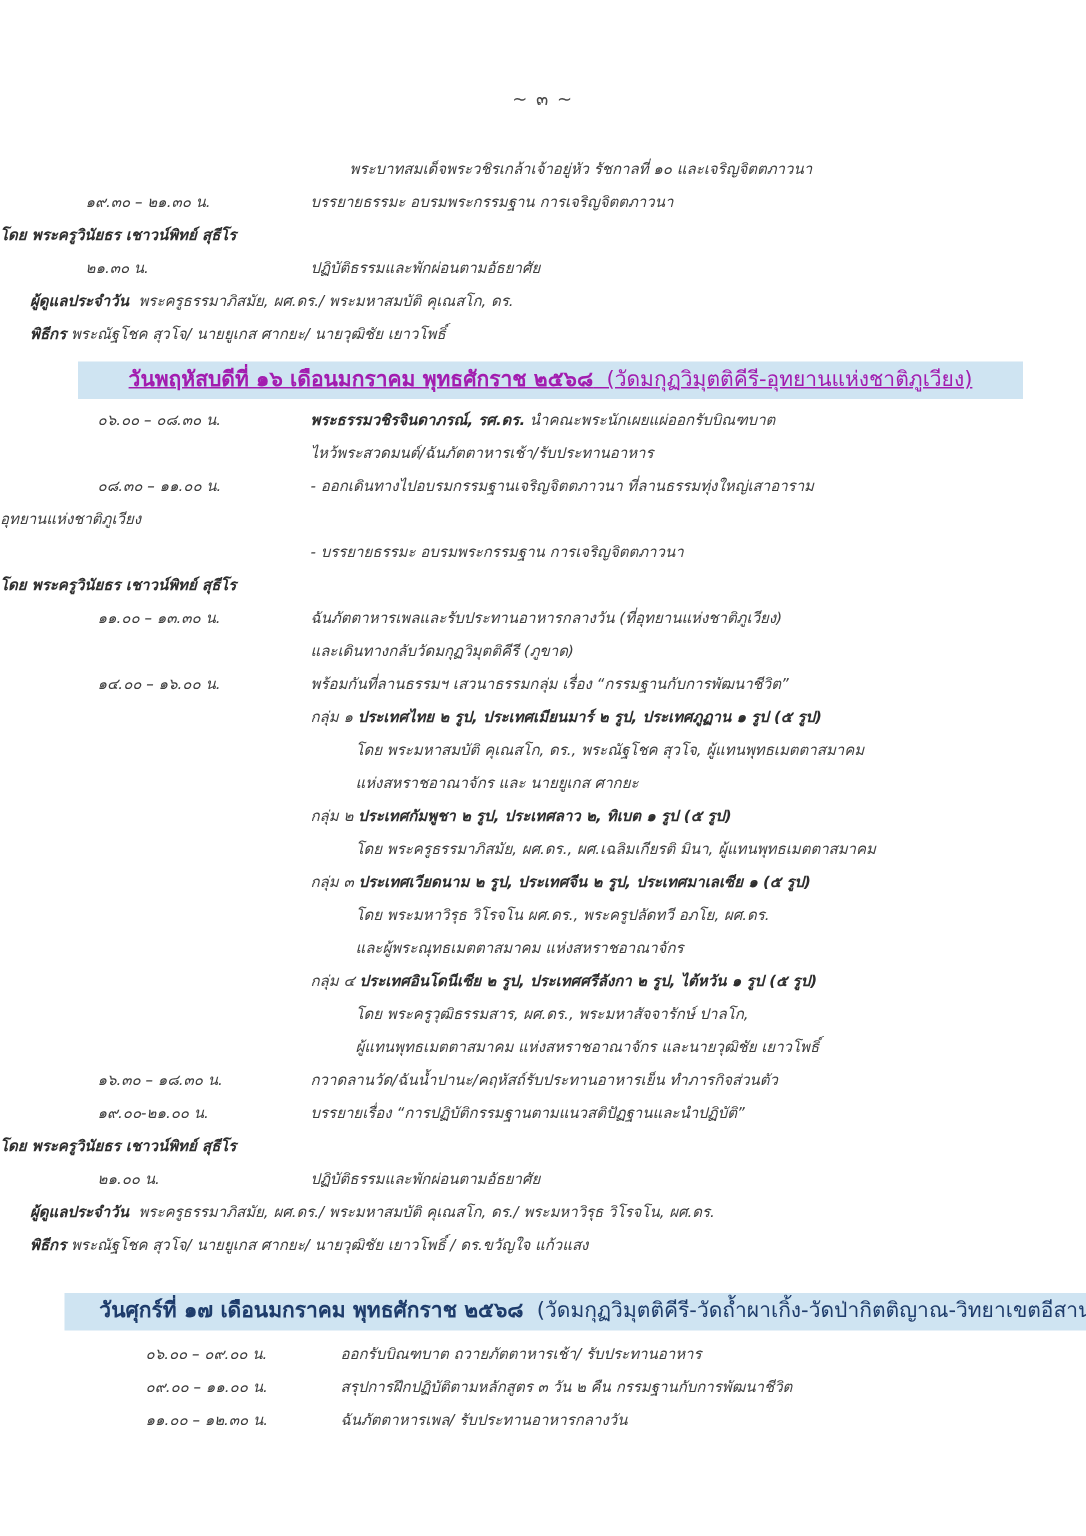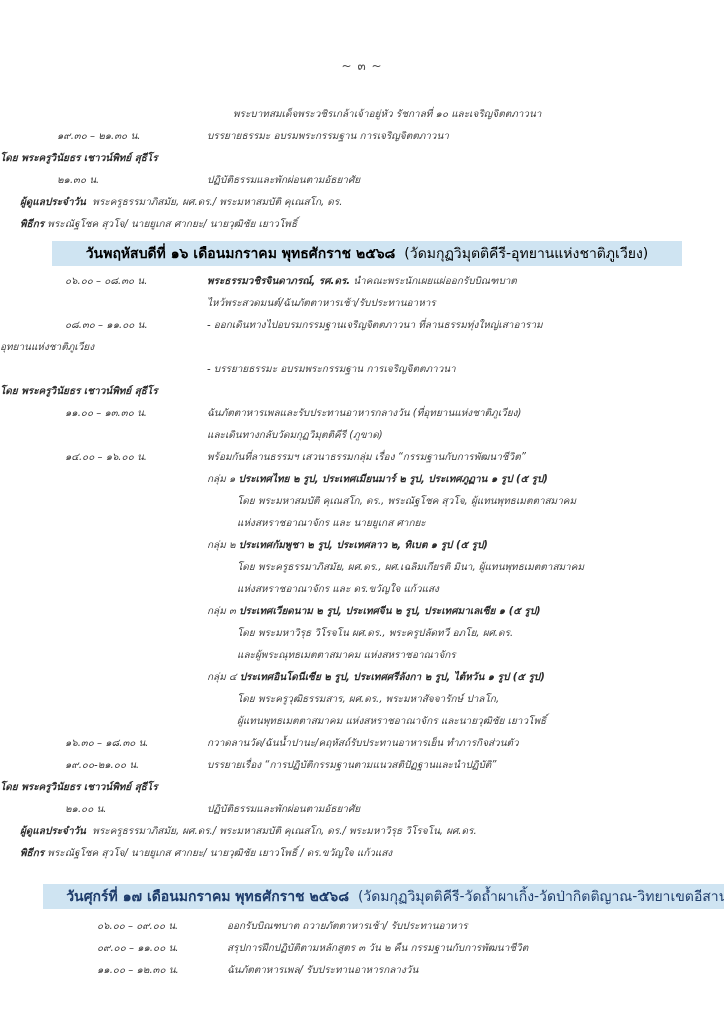--- a/index.html
+++ b/index.html
@@ -49,36 +49,35 @@
   <div id="doc">
       <section class="s-a">
         <div class="row ind-cont"><span>พระบาทสมเด็จพระวชิรเกล้าเจ้าอยู่หัว รัชกาลที่ ๑๐ และเจริญจิตตภาวนา</span></div>
         <div class="row ind-desc"><span class="time">๑๙.๓๐ – ๒๑.๓๐ น.</span><span>บรรยายธรรมะ อบรมพระกรรมฐาน การเจริญจิตตภาวนา</span></div>
         <div class="row ind-desc2"><span class="b">โดย พระครูวินัยธร เชาวน์พิทย์ สุธีโร</span></div>
         <div class="row ind-desc"><span class="time">๒๑.๓๐ น.</span><span>ปฏิบัติธรรมและพักผ่อนตามอัธยาศัย</span></div>
         <div class="row ind-label"><span class="b">ผู้ดูแลประจำวัน</span><span>  พระครูธรรมาภิสมัย, ผศ.ดร./ พระมหาสมบัติ คุเณสโก, ดร.</span></div>
         <div class="row ind-label"><span class="b">พิธีกร</span><span> พระณัฐโชค สุวโจ/ นายยูเกส ศากยะ/ นายวุฒิชัย เยาวโพธิ์</span></div>
       </section>
       <section class="s-b">
-        <div class="band" style="background: rgb(207, 228, 242); color: #000000;"><span class="b">วันพฤหัสบดีที่ ๑๖ เดือนมกราคม พุทธศักราช ๒๕๖๘</span><span>  (วัดมกุฏวิมุตติคีรี-อุทยานแห่งชาติภูเวียง)</span></div>
+        <div class="band" style="background: rgb(207, 228, 242); color: #a21caf; text-decoration: underline;"><span class="b">วันพฤหัสบดีที่ ๑๖ เดือนมกราคม พุทธศักราช ๒๕๖๘</span><span>  (วัดมกุฏวิมุตติคีรี-อุทยานแห่งชาติภูเวียง)</span></div>
         <div class="row ind-desc"><span class="time">๐๖.๐๐ – ๐๘.๓๐ น.</span><span class="b">พระธรรมวชิรจินดาภรณ์, รศ.ดร.</span><span> นำคณะพระนักเผยแผ่ออกรับบิณฑบาต</span></div>
         <div class="row ind-desc"><span>ไหว้พระสวดมนต์/ฉันภัตตาหารเช้า/รับประทานอาหาร</span></div>
         <div class="row ind-desc"><span class="time">๐๘.๓๐ – ๑๑.๐๐ น.</span><span>- ออกเดินทางไปอบรมกรรมฐานเจริญจิตตภาวนา ที่ลานธรรมทุ่งใหญ่เสาอาราม</span></div>
         <div class="row ind-desc2"><span>อุทยานแห่งชาติภูเวียง</span></div>
         <div class="row ind-desc"><span>- บรรยายธรรมะ อบรมพระกรรมฐาน การเจริญจิตตภาวนา</span></div>
         <div class="row ind-desc2"><span class="b">โดย พระครูวินัยธร เชาวน์พิทย์ สุธีโร</span></div>
         <div class="row ind-desc"><span class="time">๑๑.๐๐ – ๑๓.๓๐ น.</span><span>ฉันภัตตาหารเพลและรับประทานอาหารกลางวัน (ที่อุทยานแห่งชาติภูเวียง)</span></div>
         <div class="row ind-desc"><span>และเดินทางกลับวัดมกุฏวิมุตติคีรี (ภูขาด)</span></div>
         <div class="row ind-desc"><span class="time">๑๔.๐๐ – ๑๖.๐๐ น.</span><span>พร้อมกันที่ลานธรรมฯ เสวนาธรรมกลุ่ม เรื่อง “กรรมฐานกับการพัฒนาชีวิต”</span></div>
         <div class="row ind-desc"><span>กลุ่ม ๑ </span><span class="b">ประเทศไทย ๒ รูป, ประเทศเมียนมาร์ ๒ รูป, ประเทศภูฏาน ๑ รูป (๕ รูป)</span></div>
         <div class="row ind-sub"><span>โดย พระมหาสมบัติ คุเณสโก, ดร., พระณัฐโชค สุวโจ, ผู้แทนพุทธเมตตาสมาคม</span></div>
         <div class="row ind-sub"><span>แห่งสหราชอาณาจักร และ นายยูเกส ศากยะ</span></div>
         <div class="row ind-desc"><span>กลุ่ม ๒ </span><span class="b">ประเทศกัมพูชา ๒ รูป, ประเทศลาว ๒, ทิเบต ๑ รูป (๕ รูป)</span></div>
         <div class="row ind-sub"><span>โดย พระครูธรรมาภิสมัย, ผศ.ดร., ผศ.เฉลิมเกียรติ มินา, ผู้แทนพุทธเมตตาสมาคม</span></div>
-        <div class="row ind-sub"><span>แห่งสหราชอาณาจักร และ ดร.ขวัญใจ แก้วแสง</span></div>
         <div class="row ind-desc"><span>กลุ่ม ๓ </span><span class="b">ประเทศเวียดนาม ๒ รูป, ประเทศจีน ๒ รูป, ประเทศมาเลเซีย ๑ (๕ รูป)</span></div>
         <div class="row ind-sub"><span>โดย พระมหาวิรุธ วิโรจโน ผศ.ดร., พระครูปลัดทวี อภโย, ผศ.ดร.</span></div>
         <div class="row ind-sub"><span>และผู้พระณุทธเมตตาสมาคม แห่งสหราชอาณาจักร</span></div>
         <div class="row ind-desc"><span>กลุ่ม ๔ </span><span class="b">ประเทศอินโดนีเซีย ๒ รูป, ประเทศศรีลังกา ๒ รูป, ไต้หวัน ๑ รูป (๕ รูป)</span></div>
         <div class="row ind-sub"><span>โดย พระครูวุฒิธรรมสาร, ผศ.ดร., พระมหาสัจจารักษ์ ปาลโก,</span></div>
         <div class="row ind-sub"><span>ผู้แทนพุทธเมตตาสมาคม แห่งสหราชอาณาจักร และนายวุฒิชัย เยาวโพธิ์</span></div>
         <div class="row ind-desc"><span class="time">๑๖.๓๐ – ๑๘.๓๐ น.</span><span>กวาดลานวัด/ฉันน้ำปานะ/คฤหัสถ์รับประทานอาหารเย็น ทำภารกิจส่วนตัว</span></div>
         <div class="row ind-desc"><span class="time">๑๙.๐๐-๒๑.๐๐ น.</span><span>บรรยายเรื่อง “การปฏิบัติกรรมฐานตามแนวสติปัฏฐานและนำปฏิบัติ”</span></div>
         <div class="row ind-desc2"><span class="b">โดย พระครูวินัยธร เชาวน์พิทย์ สุธีโร</span></div>
         <div class="row ind-desc"><span class="time">๒๑.๐๐ น.</span><span>ปฏิบัติธรรมและพักผ่อนตามอัธยาศัย</span></div>

